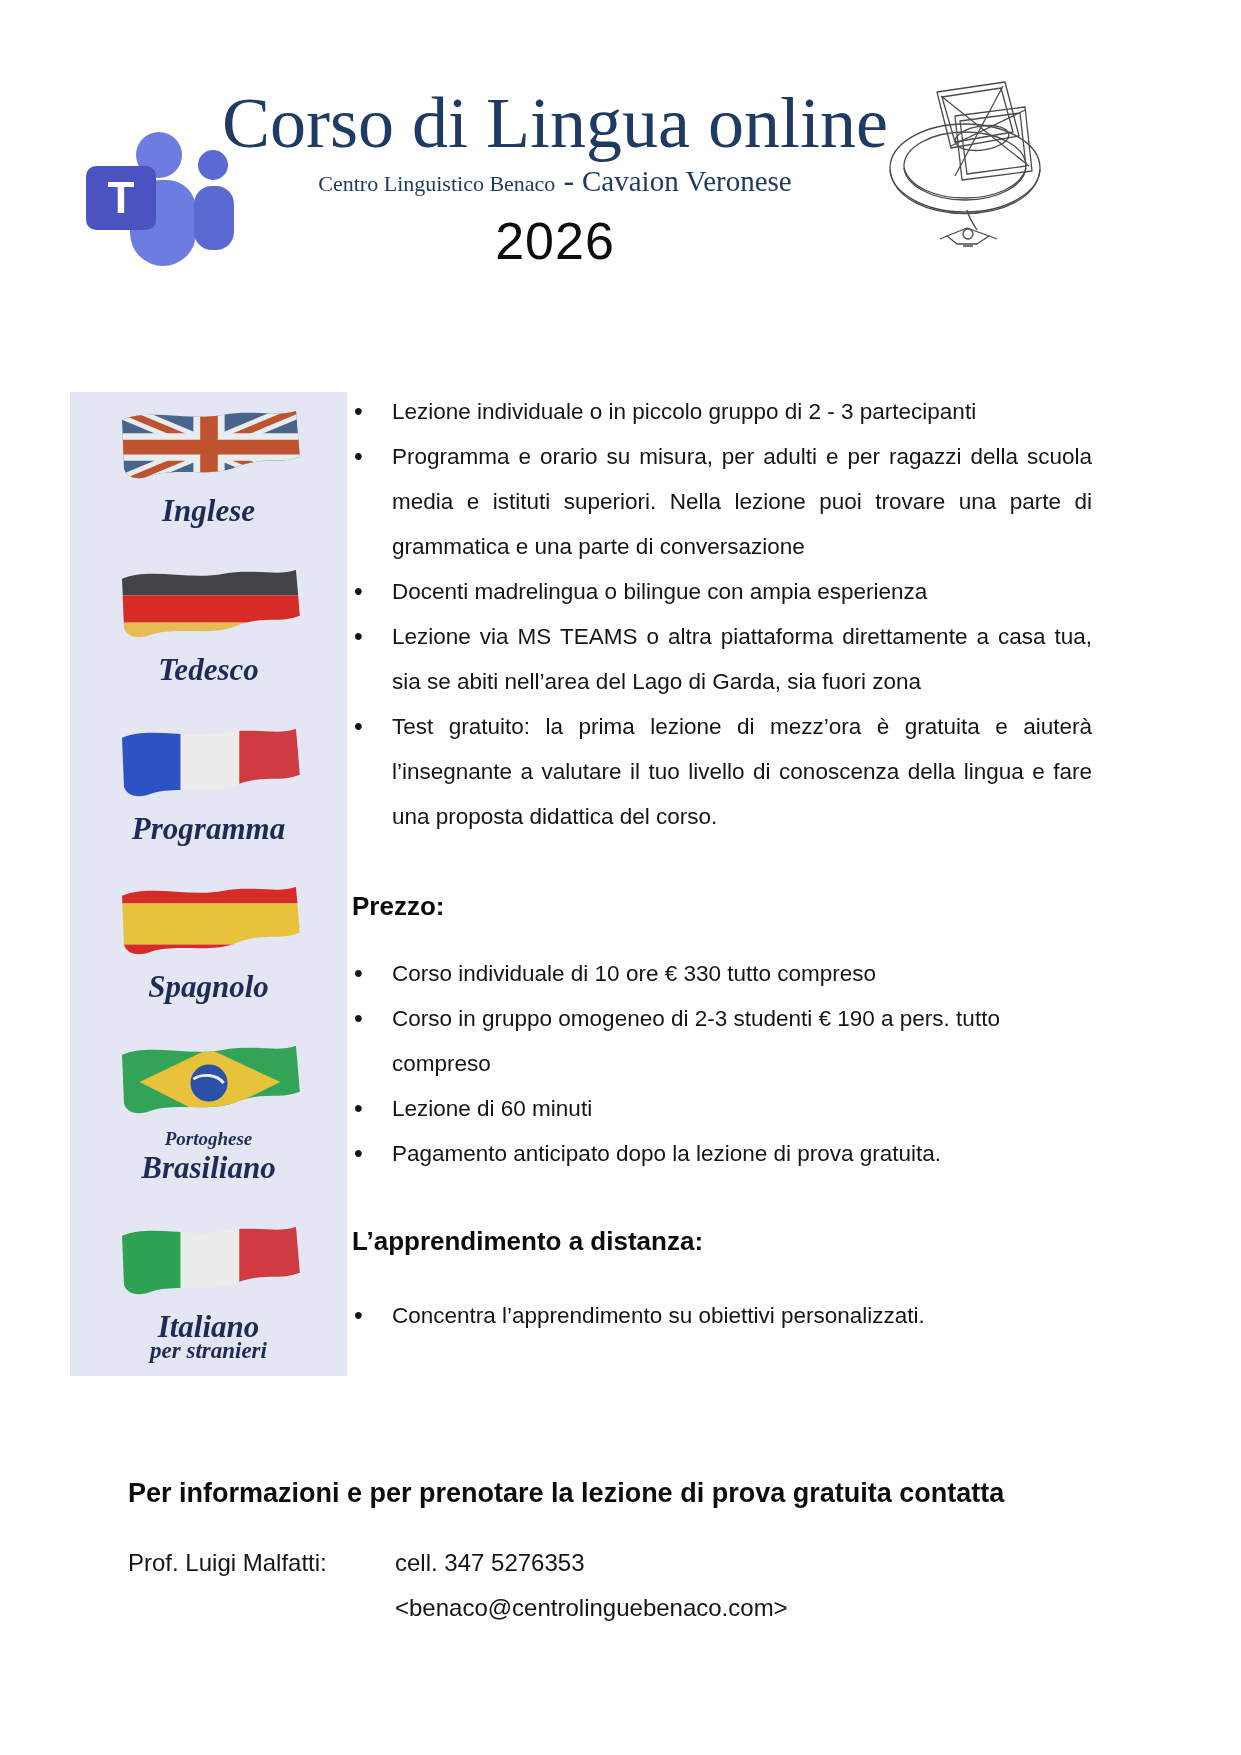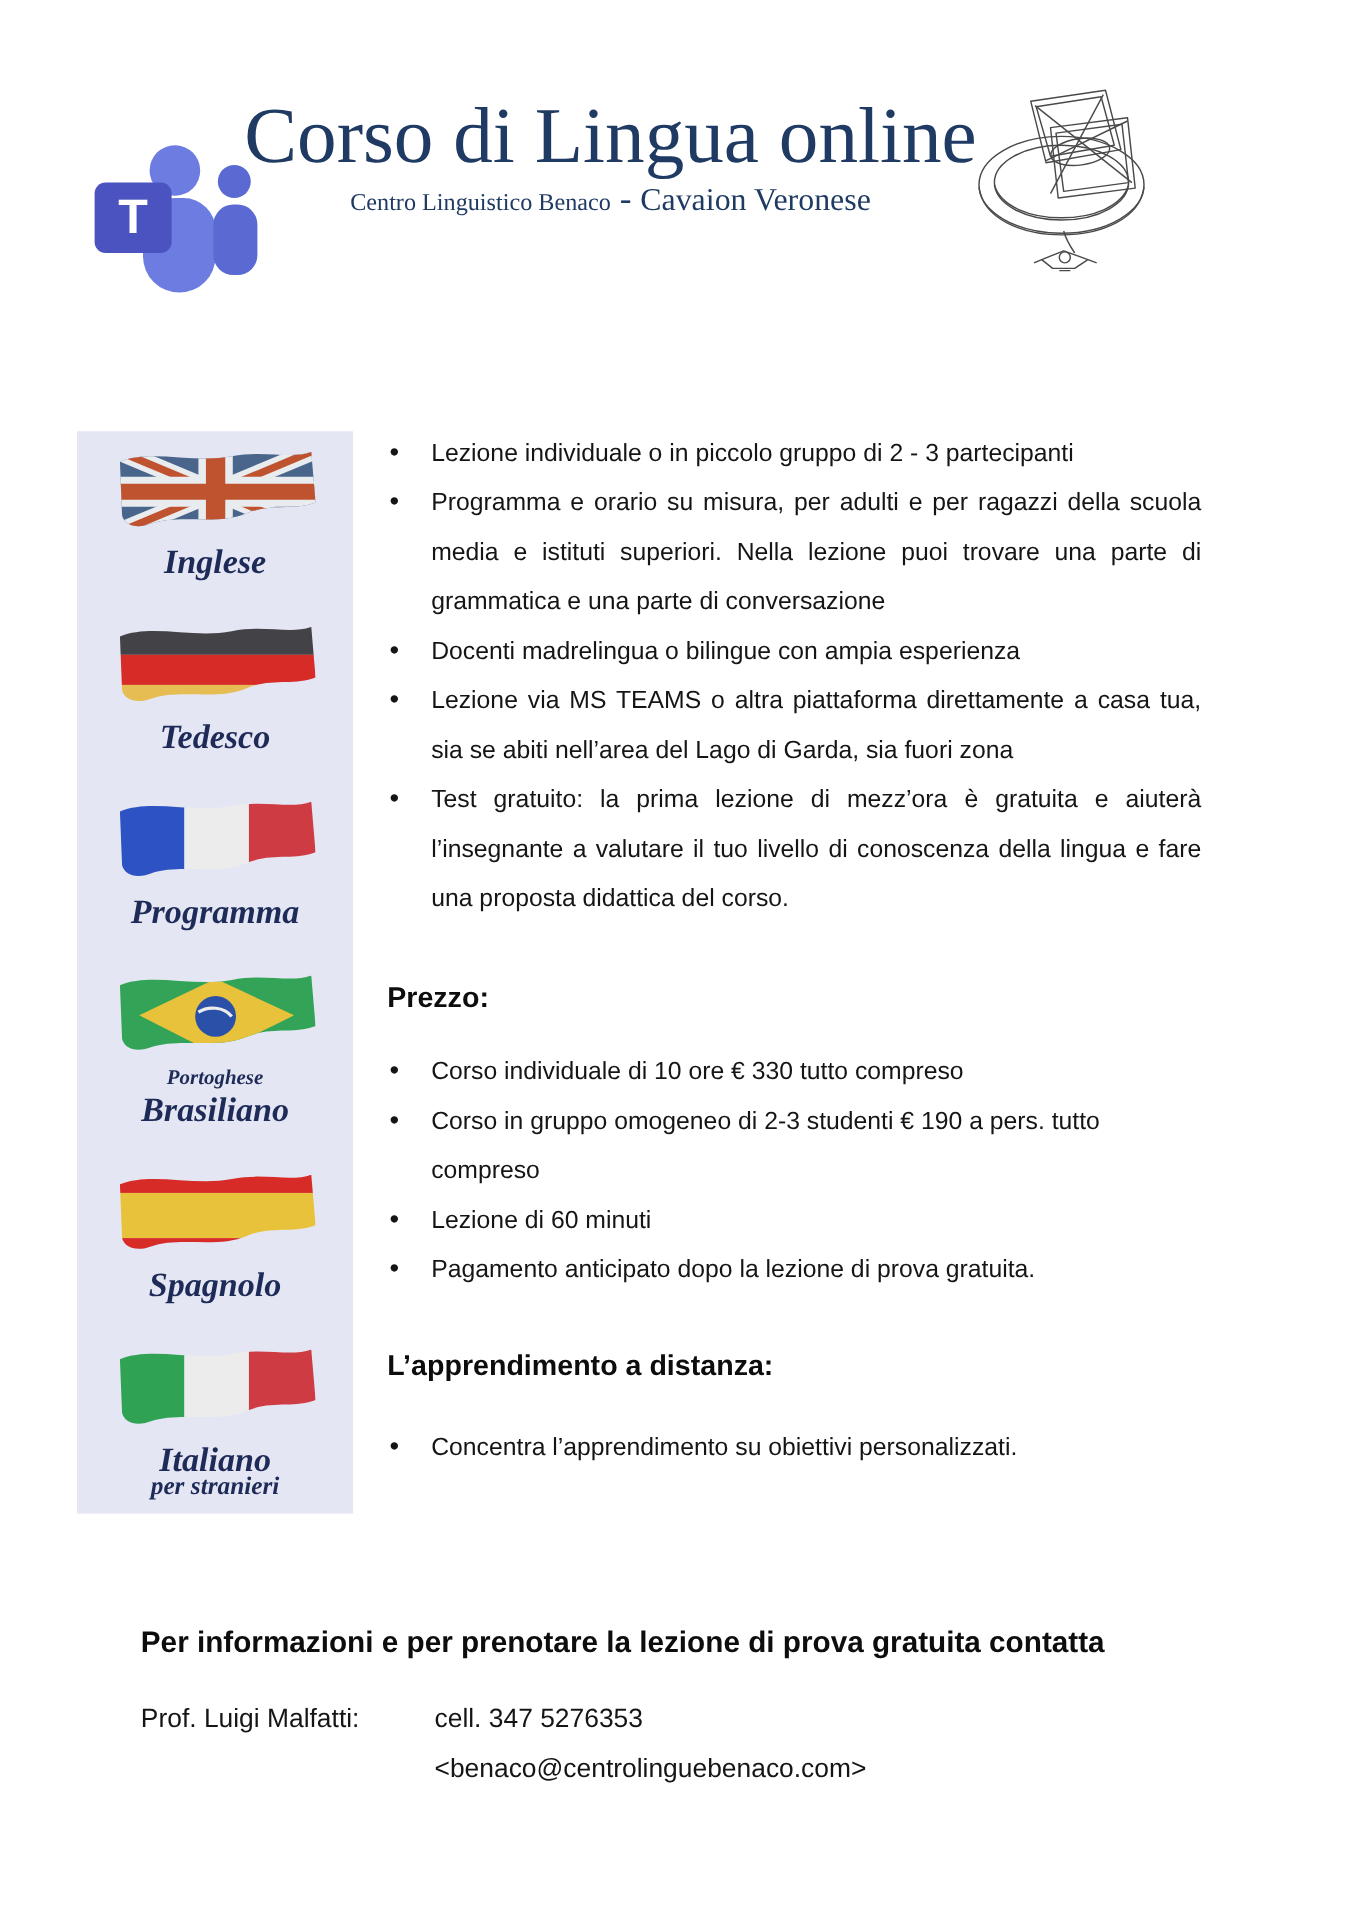--- a/index.html
+++ b/index.html
@@ -23,21 +23,21 @@
   .teams-logo .p2-head{position:absolute;left:120px;top:30px;width:30px;height:30px;border-radius:50%;background:#5b6ad2;}
   .teams-logo .p2-body{position:absolute;left:116px;top:66px;width:40px;height:64px;border-radius:18px;background:#5b6ad2;}
   .teams-logo .t-square{position:absolute;left:8px;top:46px;width:70px;height:64px;border-radius:10px;background:#4a53c0;
                         display:flex;align-items:center;justify-content:center;}
   .teams-logo .t-square span{color:#fff;font-size:44px;font-weight:bold;line-height:1;}
 
   
   .armillary{position:absolute;left:885px;top:76px;width:165px;height:178px;}
 
   
-  .flag-panel{position:absolute;left:70px;top:392px;width:251px;height:984px;background:#e4e7f3;
+  .flag-panel{position:absolute;left:70px;top:392px;width:277px;height:984px;background:#e4e7f3;
               display:flex;flex-direction:column;justify-content:space-between;
               align-items:center;padding:14px 0 16px 0;box-sizing:border-box;}
   .flag-item{display:flex;flex-direction:column;align-items:center;}
   .flag-item svg{display:block;}
   .flag-label{font-family:"Liberation Serif",serif;font-style:italic;font-weight:bold;
               font-size:31px;color:#1e2b58;line-height:34px;margin-top:2px;}
   .flag-toplabel{font-family:"Liberation Serif",serif;font-style:italic;font-weight:bold;
                  font-size:19px;color:#1e2b58;line-height:20px;margin-top:2px;}
   .flag-sublabel{font-family:"Liberation Serif",serif;font-style:italic;font-weight:bold;
                  font-size:23px;color:#1e2b58;line-height:18px;margin-top:-2px;}
@@ -73,20 +73,21 @@
     <div class="p2-body"></div>
     <div class="p2-head"></div>
     <div class="t-square">
       <span>T</span>
     </div>
   </div>
 
   <div class="header-center">
     <div class="doc-title">Corso di Lingua online</div>
     <div class="doc-subtitle"><span class="main">Centro Linguistico Benaco</span><span class="sep"> - </span><span class="secondary">Cavaion Veronese</span></div>
+    <div class="doc-year">2026</div>
   </div>
 
   <svg class="armillary" viewBox="0 0 165 178" fill="none" stroke="#4a4a4a" stroke-width="1.3" stroke-linejoin="round">
 
     <ellipse cx="80" cy="92" rx="75" ry="44"></ellipse>
     <ellipse cx="80" cy="90" rx="61" ry="34"></ellipse>
     <path d="M5,94 C12,152 148,152 155,94"></path>
     <path d="M19,92 C30,132 130,132 141,92"></path>
 
     <path d="M52,16 L120,6 L134,60 L66,72 Z"></path>
@@ -158,49 +159,49 @@
           <rect x="66" y="0" width="60" height="88" fill="#ececec"></rect>
           <rect x="126" y="0" width="64" height="88" fill="#cf3b42"></rect>
         </g>
       </svg>
       <div class="flag-label">Programma</div>
     </div>
 
     <div class="flag-item">
       <svg width="196" height="86" viewBox="0 0 190 88">
         <defs>
+            <clipPath id="wave-es">
+              <path d="M6,14 C35,2 75,16 110,9 C140,3 165,12 184,5 L188,52 C168,60 148,52 124,62 C96,74 62,62 34,72 C20,77 10,72 8,64 Z"></path>
+            </clipPath>
+          </defs>
+        <g clip-path="url(#wave-es)">
+          <rect x="0" y="0" width="190" height="22" fill="#d62b27"></rect>
+          <rect x="0" y="22" width="190" height="42" fill="#e8c23a"></rect>
+          <rect x="0" y="64" width="190" height="24" fill="#d62b27"></rect>
+        </g>
+      </svg>
+      <div class="flag-label">Spagnolo</div>
+    </div>
+
+    <div class="flag-item">
+      <svg width="196" height="86" viewBox="0 0 190 88">
+        <defs>
             <clipPath id="wave-br">
               <path d="M6,14 C35,2 75,16 110,9 C140,3 165,12 184,5 L188,52 C168,60 148,52 124,62 C96,74 62,62 34,72 C20,77 10,72 8,64 Z"></path>
             </clipPath>
           </defs>
         <g clip-path="url(#wave-br)">
           <rect x="0" y="0" width="190" height="88" fill="#33a457"></rect>
           <polygon points="95,8 168,42 95,78 24,42" fill="#e8c23a"></polygon>
           <circle cx="95" cy="43" r="19" fill="#2b50a8"></circle>
           <path d="M79,39 C88,33 103,34 110,43" stroke="#ececec" stroke-width="3" fill="none"></path>
         </g>
       </svg>
       <div class="flag-toplabel">Portoghese</div>
       <div class="flag-label">Brasiliano</div>
-    </div>
-
-    <div class="flag-item">
-      <svg width="196" height="86" viewBox="0 0 190 88">
-        <defs>
-            <clipPath id="wave-es">
-              <path d="M6,14 C35,2 75,16 110,9 C140,3 165,12 184,5 L188,52 C168,60 148,52 124,62 C96,74 62,62 34,72 C20,77 10,72 8,64 Z"></path>
-            </clipPath>
-          </defs>
-        <g clip-path="url(#wave-es)">
-          <rect x="0" y="0" width="190" height="22" fill="#d62b27"></rect>
-          <rect x="0" y="22" width="190" height="42" fill="#e8c23a"></rect>
-          <rect x="0" y="64" width="190" height="24" fill="#d62b27"></rect>
-        </g>
-      </svg>
-      <div class="flag-label">Spagnolo</div>
     </div>
 
 
     <div class="flag-item">
       <svg width="196" height="86" viewBox="0 0 190 88">
         <defs>
             <clipPath id="wave-it">
               <path d="M6,14 C35,2 75,16 110,9 C140,3 165,12 184,5 L188,52 C168,60 148,52 124,62 C96,74 62,62 34,72 C20,77 10,72 8,64 Z"></path>
             </clipPath>
           </defs>

